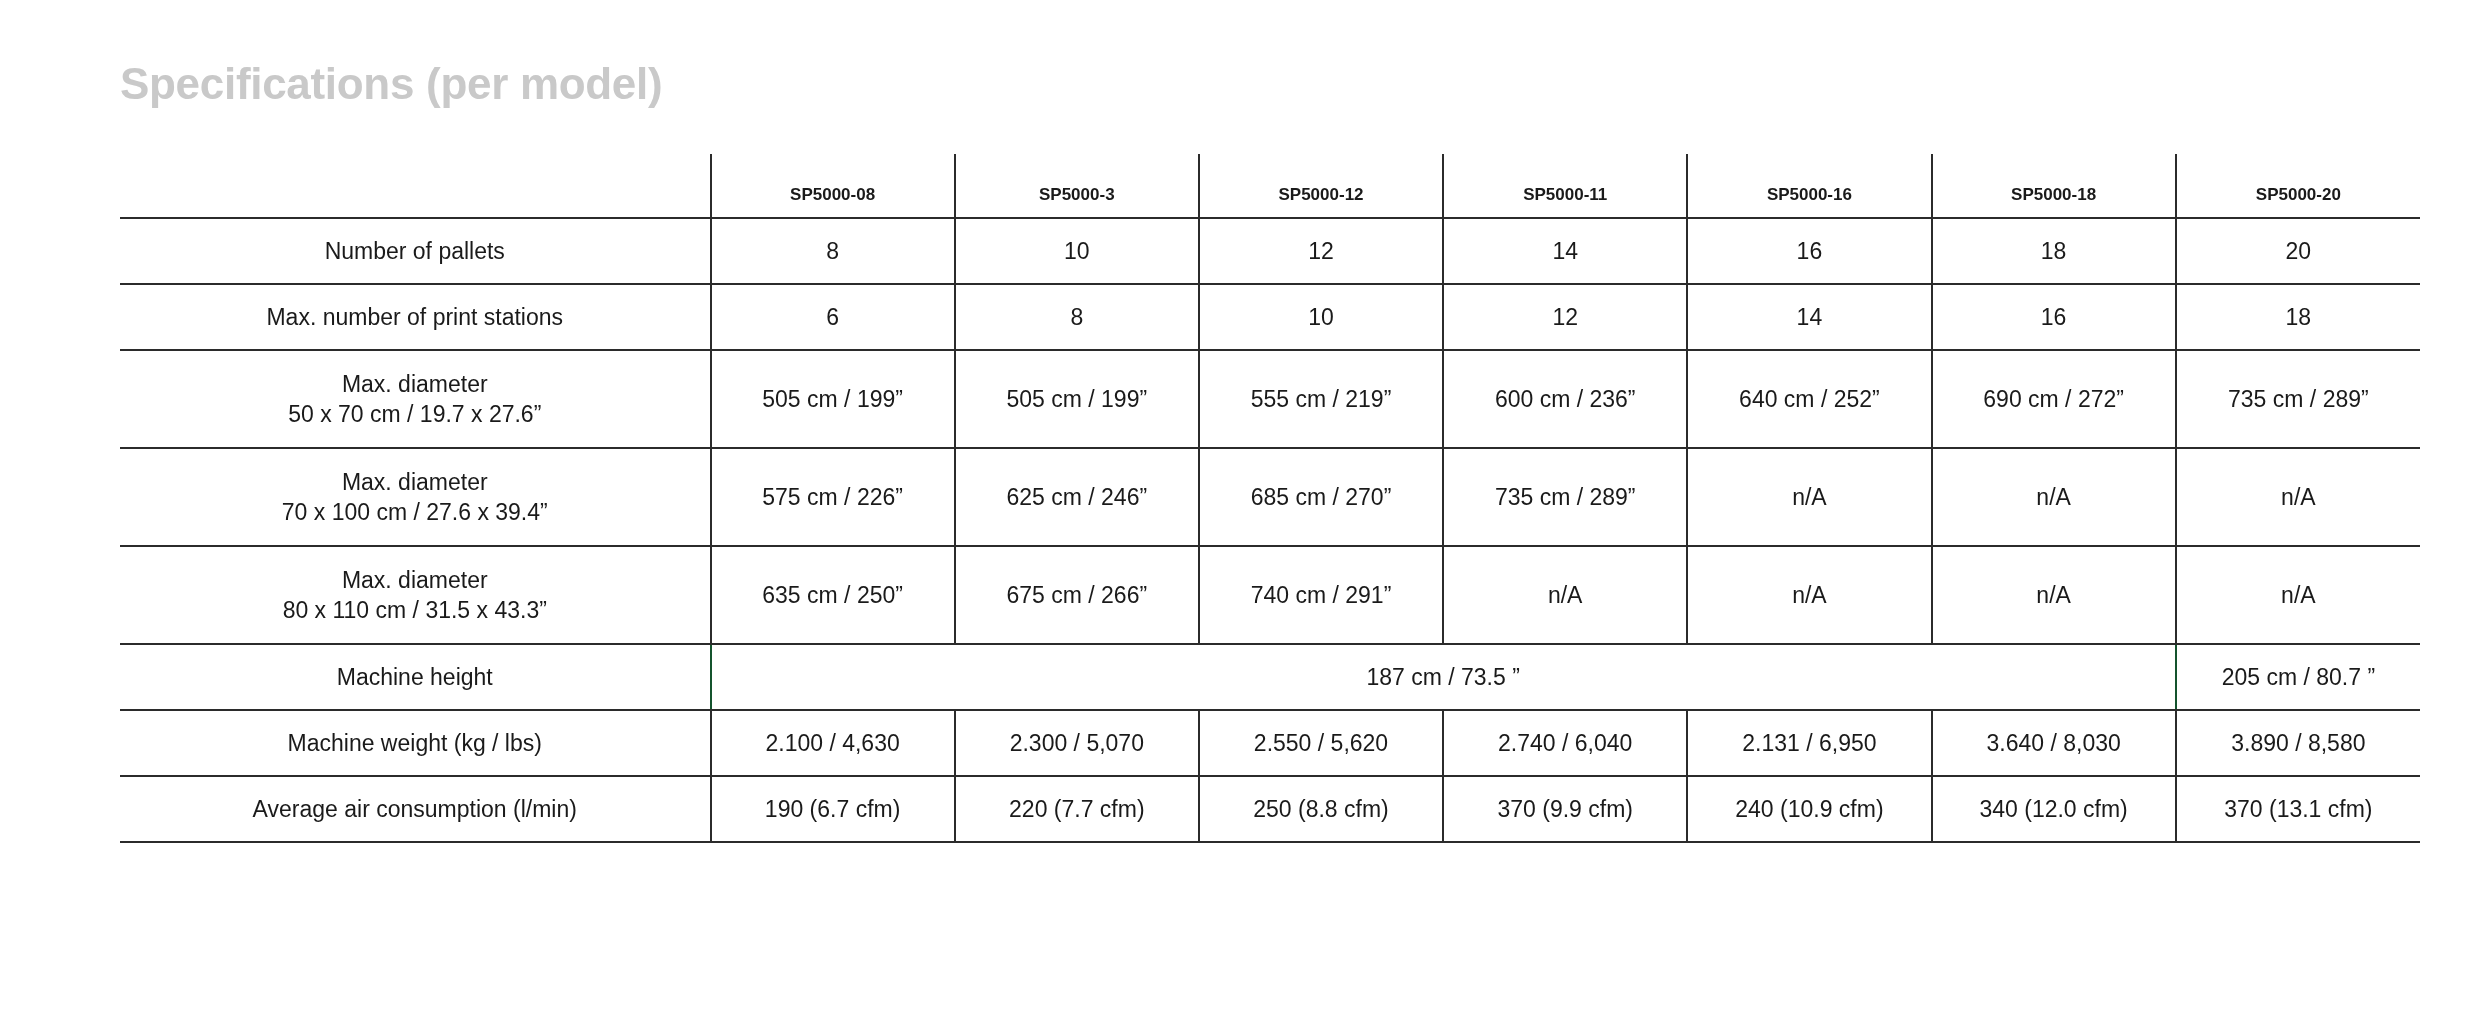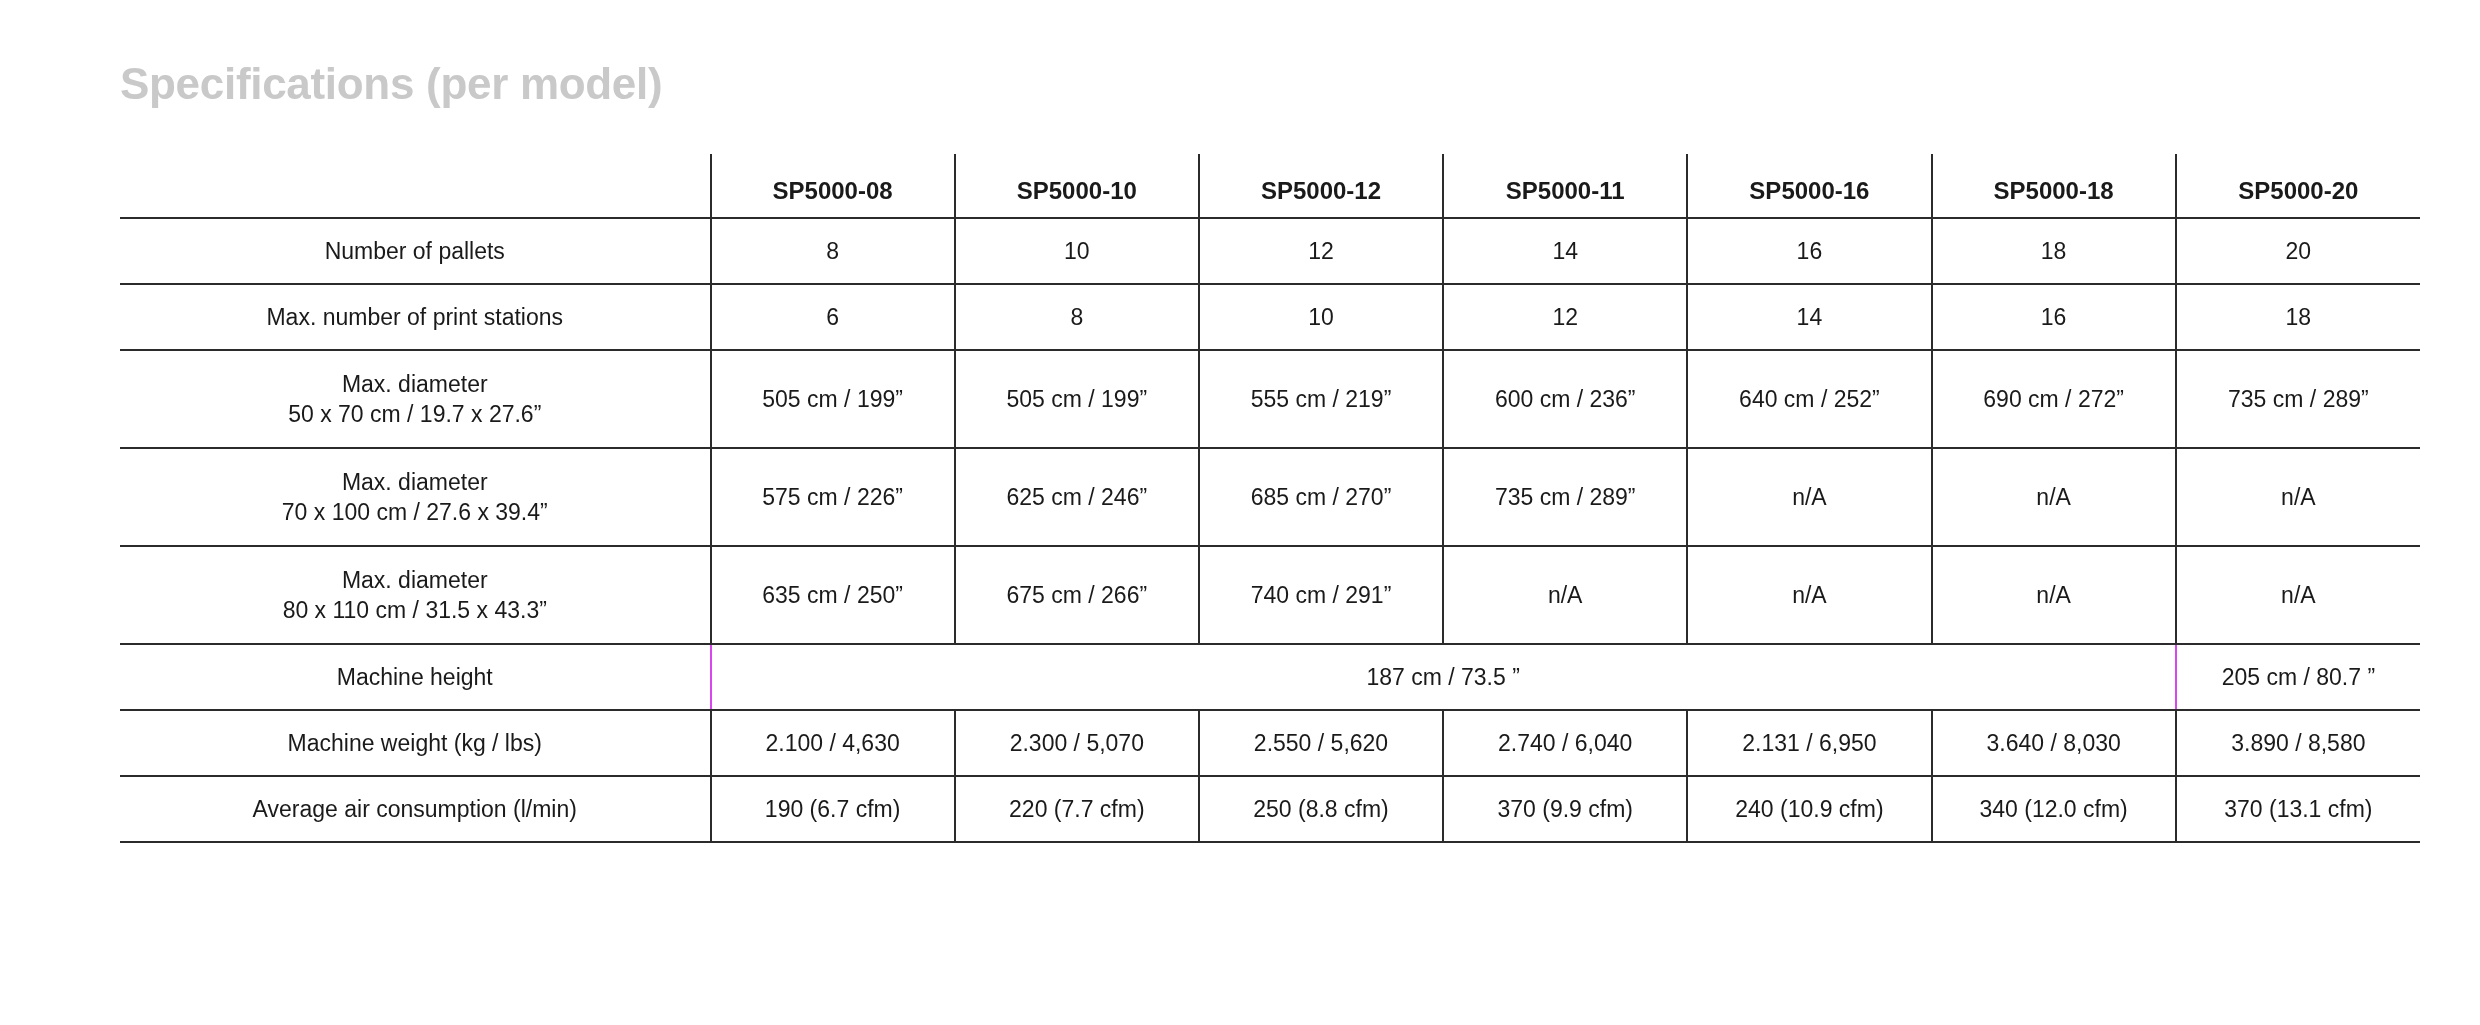--- a/index.html
+++ b/index.html
@@ -43,41 +43,41 @@
     font-size: 23px;
     font-weight: normal;
     text-align: center;
     color: #1a1a1a;
     border-bottom: 2px solid #2b2b2b;
     height: 66px;
     box-sizing: border-box;
   }
   table.spec thead th {
     font-weight: bold;
-    font-size: 24px;
+    font-size: 17px;
     height: 64px;
     padding-bottom: 12px;
     vertical-align: bottom;
     border-bottom: 2px solid #2b2b2b;
   }
   table.spec thead th.corner {
     border-bottom: 2px solid #2b2b2b;
   }
   th.rowlabel {
     text-align: left;
     font-weight: bold;
     font-size: 25px;
     padding-left: 16px;
     line-height: 1.32;
   }
   td.valcell, th.modelhead {
     border-left: 2px solid #2b2b2b;
   }
   td.spanfull, td.spanpart {
-    border-left: 2px solid #d946ef;
+    border-left: 2px solid #14532d;
     border-radius: 8px;
   }
   tr.tall th.rowlabel, tr.tall td {
     height: 98px;
   }
   .sub {
     display: block;
   }
 </style>
 </head>
@@ -95,21 +95,21 @@
         <col class="model">
         <col class="model">
       <col class="model">
         <col class="model">
         <col class="model">
     </colgroup>
     <thead>
       <tr>
         <th class="corner"></th>
         <th class="modelhead">SP5000-08</th>
-        <th class="modelhead">SP5000-10</th>
+        <th class="modelhead">SP5000-3</th>
         <th class="modelhead">SP5000-12</th>
         <th class="modelhead">SP5000-11</th>
         <th class="modelhead">SP5000-16</th>
         <th class="modelhead">SP5000-18</th>
         <th class="modelhead">SP5000-20</th>
       </tr>
     </thead>
     <tbody>
 
       <tr>

